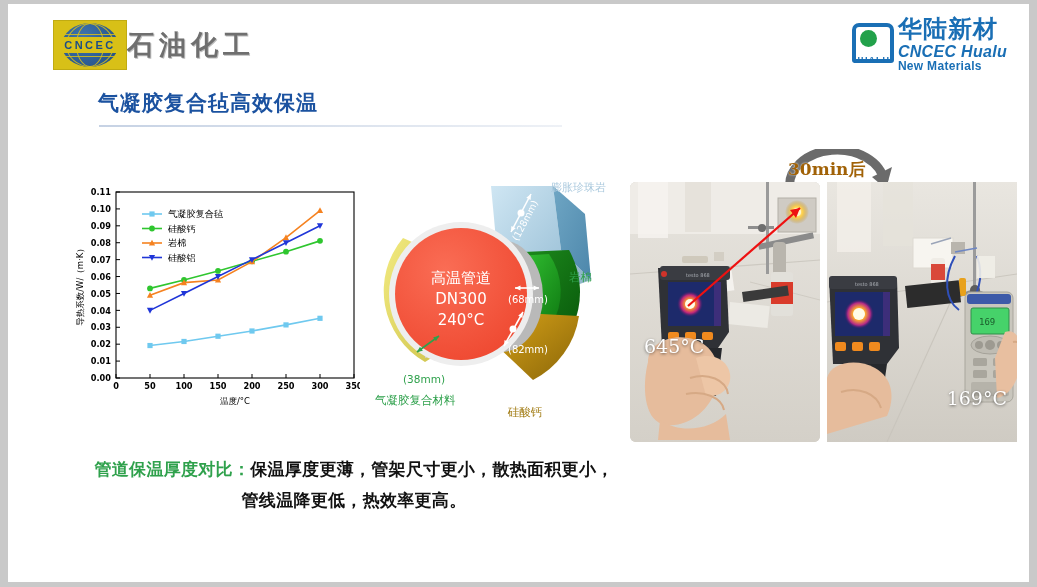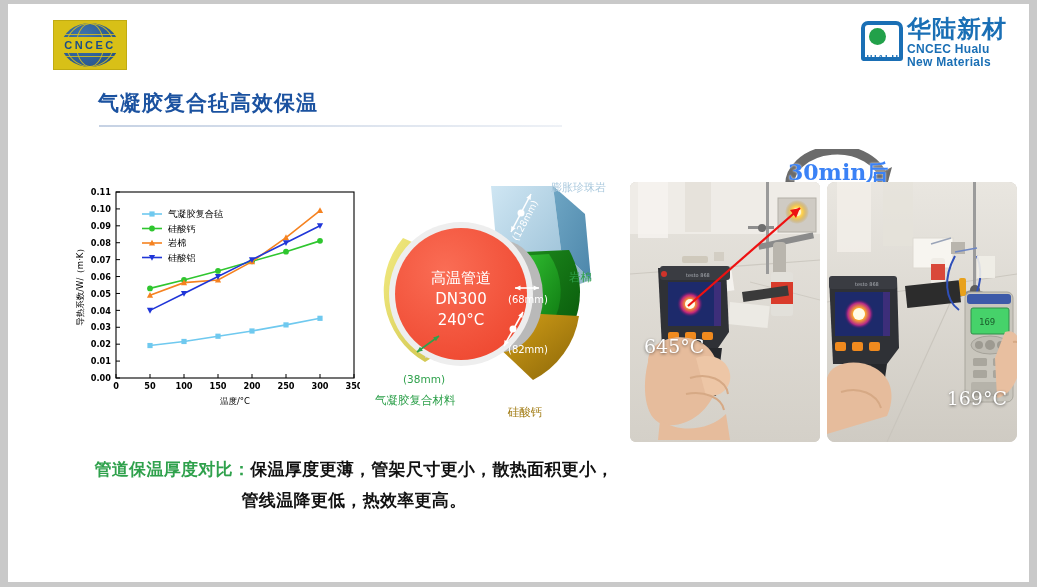--- a/index.html
+++ b/index.html
@@ -50,21 +50,21 @@
   .hl-inner{
     position:absolute;left:12px;top:7px;width:17px;height:17px;border-radius:50%;
     background:#22a14a;
   }
   .hl-foot{
     position:absolute;left:0;top:32px;width:42px;height:11px;
     color:#1a6fb5;font-size:9px;font-weight:bold;letter-spacing:1px;text-align:right;
   }
   .hualu-txt{line-height:1.08;}
   .hualu-cn{font-size:24px;font-weight:bold;color:#1a6fb5;letter-spacing:1px;font-family:"DejaVu Sans",sans-serif;}
-  .hualu-en1{font-size:12px;color:#1a6fb5;font-weight:bold;letter-spacing:.3px;}
+  .hualu-en1{font-size:16px;color:#1a6fb5;font-weight:bold;letter-spacing:.3px;font-style:italic;}
   .hualu-en2{font-size:12px;color:#1a6fb5;font-weight:bold;letter-spacing:.3px;}
 
   
   .title{
     position:absolute;left:90px;top:85px;
     font-size:21px;font-weight:bold;color:#1b52a0;letter-spacing:1px;
     font-family:"DejaVu Sans",sans-serif;
     text-align:center;
   }
   .title-rule{
@@ -77,25 +77,25 @@
   .chart-svg{display:block;}
 
   
   .diagram{position:absolute;left:365px;top:172px;width:252px;height:245px;}
   .dia-svg{display:block;}
 
   
   .photos{position:absolute;left:622px;top:178px;width:388px;height:260px;}
   .photo{position:absolute;top:0;width:190px;height:260px;overflow:hidden;background:#cfcac2;}
   .photo-l{left:0;border-radius:6px;}
-  .photo-r{left:197px;border-radius:8px;}
+  .photo-r{left:197px;}
   .arrow30{position:absolute;left:150px;top:-33px;width:120px;height:42px;}
   .arrow30 .lbl{
     position:absolute;left:8px;top:9px;
-    font-size:22px;font-weight:bold;color:#3b82f6;
+    font-size:17px;font-weight:bold;color:#a16207;
     font-family:"DejaVu Serif",serif;
     text-shadow:0 0 2px #fff;
     white-space:nowrap;
   }
   .temp{
     position:absolute;color:#fff;font-size:19px;
     font-family:"DejaVu Serif",serif;
     text-shadow:0 1px 3px rgba(0,0,0,.55);
   }
   .temp-l{left:14px;top:153px;}
@@ -118,20 +118,21 @@
     <div class="cncec-logo">
       <div class="cncec-globe">
         <div class="mer m1"></div>
         <div class="mer m2"></div>
         <div class="par" style="top:11px;"></div>
         <div class="par" style="top:22px;"></div>
         <div class="par" style="top:33px;"></div>
       </div>
       <div class="cncec-band">CNCEC</div>
     </div>
+    <div class="hdr-cn">石油化工</div>
   </div>
 
   <div class="hdr-right">
     <div class="hualu-mark">
       <div class="hl-bracket"></div>
       <div class="hl-inner"></div>
       <div class="hl-foot">HUALU</div>
     </div>
     <div class="hualu-txt">
       <div class="hualu-cn">华陆新材</div>

